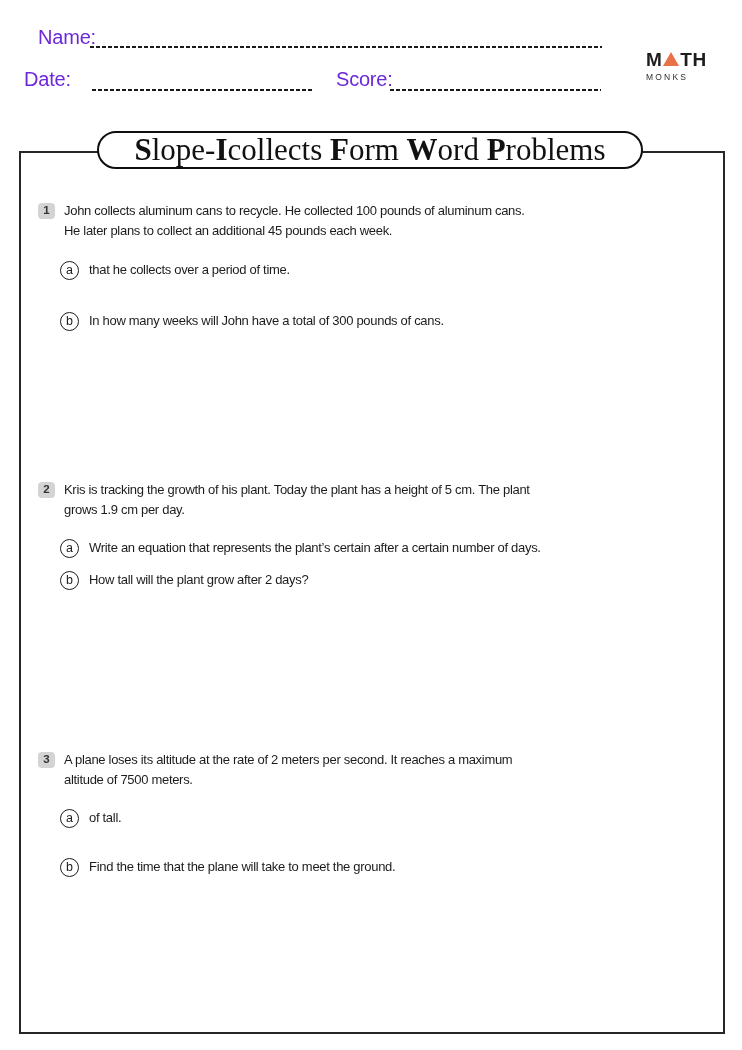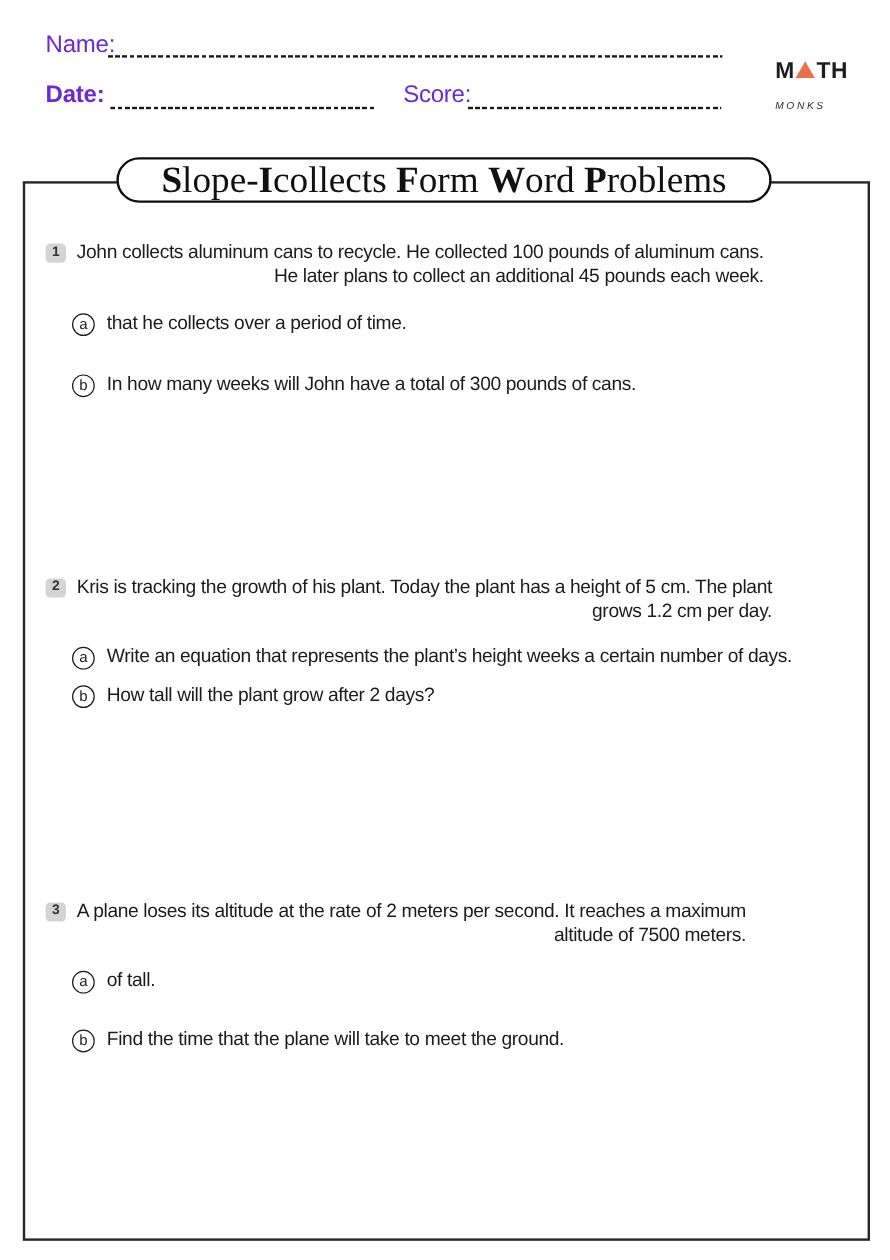--- a/index.html
+++ b/index.html
@@ -10,47 +10,47 @@
   }
   
   .hdr-label { position:absolute; font-size:20px; letter-spacing:-0.2px; color:#6d28d9; white-space:pre; }
   .dotline { position:absolute; height:2px;
     background:repeating-linear-gradient(90deg,#1a1a1a 0 4px, transparent 4px 6px); }
   .logo { position:absolute; left:646px; top:49px; width:66px; text-align:left; }
   .logo-top { font-weight:bold; font-size:19px; letter-spacing:0.5px; color:#1d1d1d; white-space:nowrap; line-height:22px; }
   .logo-tri { display:inline-block; width:0; height:0;
     border-left:8px solid transparent; border-right:8px solid transparent;
     border-bottom:14px solid #E8714A; margin:0 1px; }
-  .logo-sub { font-size:8.5px; letter-spacing:2.2px; color:#2e2e2e; margin-top:12px; padding-right:1px;font-style:italic; }
+  .logo-sub { font-size:8.5px; letter-spacing:2.2px; color:#2e2e2e; margin-top:1px; padding-right:1px; }
   
   .frame { position:absolute; left:19px; top:151px; width:702px; height:879px; border:2px solid #262626; background:#fff; }
   .pill { position:absolute; left:97px; top:131px; width:542px; height:34px;
     border:2px solid #0f0f0f; border-radius:20px; background:#fff; z-index:2;
     display:flex; align-items:center; justify-content:center;
     font-family:"Liberation Serif", serif; font-size:31px; color:#111; white-space:pre; }
   .pill .cap { font-weight:bold; }
   
   .row { position:absolute; display:flex; align-items:flex-start; z-index:3; }
-  .row .txt .line { height:20px; line-height:20px; font-size:16px; letter-spacing:-0.3px; white-space:pre; color:#1c1c1c;text-align:right; }
+  .row .txt .line { height:20px; line-height:20px; font-size:13px; letter-spacing:-0.3px; white-space:pre; color:#1c1c1c; }
   .numbadge { flex:0 0 auto; width:17px; height:16px; margin-top:2px; margin-right:9px;
     background:#d4d4d4; border-radius:4px; color:#333;
     display:flex; align-items:center; justify-content:center;
     font-size:11.5px; font-weight:bold; line-height:1; }
   .circ { flex:0 0 auto; width:17px; height:17px; margin-top:1px; margin-right:10px;
     border:1.4px solid #1c1c1c; border-radius:50%; background:#fff; color:#1c1c1c;
     display:flex; align-items:center; justify-content:center;
     font-size:12.5px; line-height:1; }
 </style>
 </head>
 <body>
 
 <div class="hdr-label" style="left:38px; top:26px;">Name:</div>
 <div class="dotline" style="left:90px; top:46px; width:512px;"></div>
 
-<div class="hdr-label" style="left:38px; top:68px;font-weight:bold;">Date:</div>
+<div class="hdr-label" style="left:24px; top:68px;">Date:</div>
 <div class="dotline" style="left:92px; top:89px; width:220px;"></div>
 
 <div class="hdr-label" style="left:336px; top:68px;">Score:</div>
 <div class="dotline" style="left:390px; top:89px; width:211px;"></div>
 
 <div class="logo">
   <div class="logo-top"><span>M</span><span class="logo-tri"></span><span>TH</span></div>
   <div class="logo-sub">MONKS</div>
 </div>
 
@@ -77,28 +77,28 @@
   <div class="circ">b</div>
   <div class="txt">
     <div class="line">In how many weeks will John have a total of 300 pounds of cans.</div>
   </div>
 </div>
 
 <div class="row" style="left:38px; top:480px;">
   <div class="numbadge">2</div>
   <div class="txt">
     <div class="line">Kris is tracking the growth of his plant. Today the plant has a height of 5 cm. The plant</div>
-    <div class="line">grows 1.2 cm per day.</div>
+    <div class="line">grows 1.9 cm per day.</div>
   </div>
 </div>
 
 <div class="row" style="left:60px; top:538px;">
   <div class="circ">a</div>
   <div class="txt">
-    <div class="line">Write an equation that represents the plant’s height weeks a certain number of days.</div>
+    <div class="line">Write an equation that represents the plant’s certain after a certain number of days.</div>
   </div>
 </div>
 
 <div class="row" style="left:60px; top:570px;">
   <div class="circ">b</div>
   <div class="txt">
     <div class="line">How tall will the plant grow after 2 days?</div>
   </div>
 </div>
 

